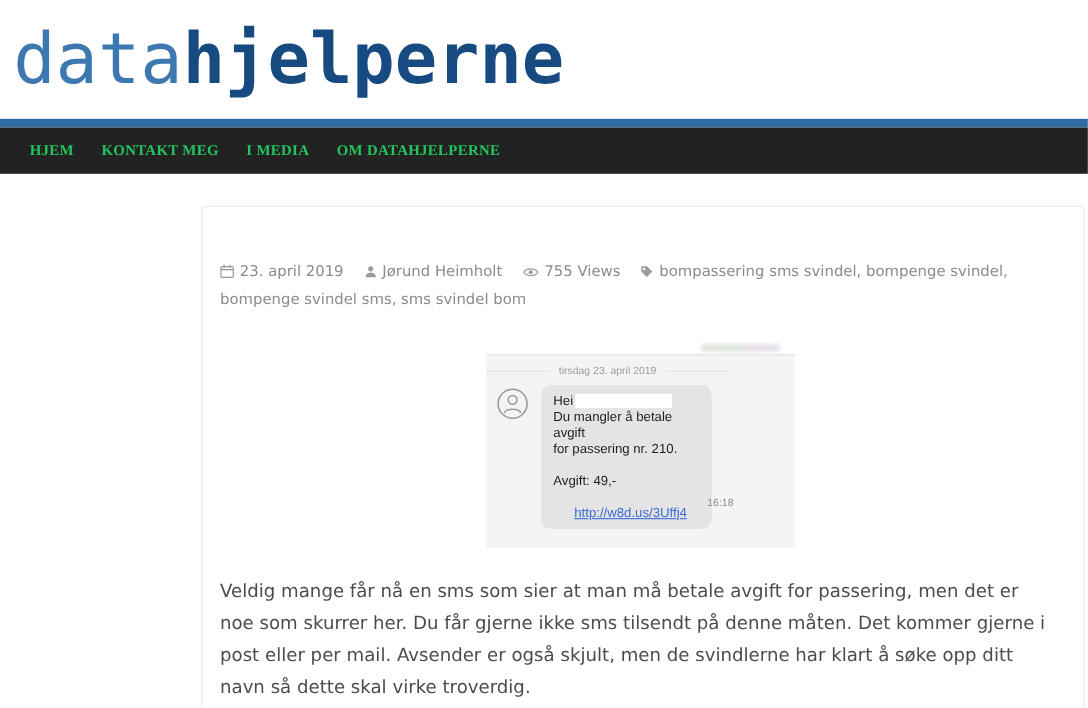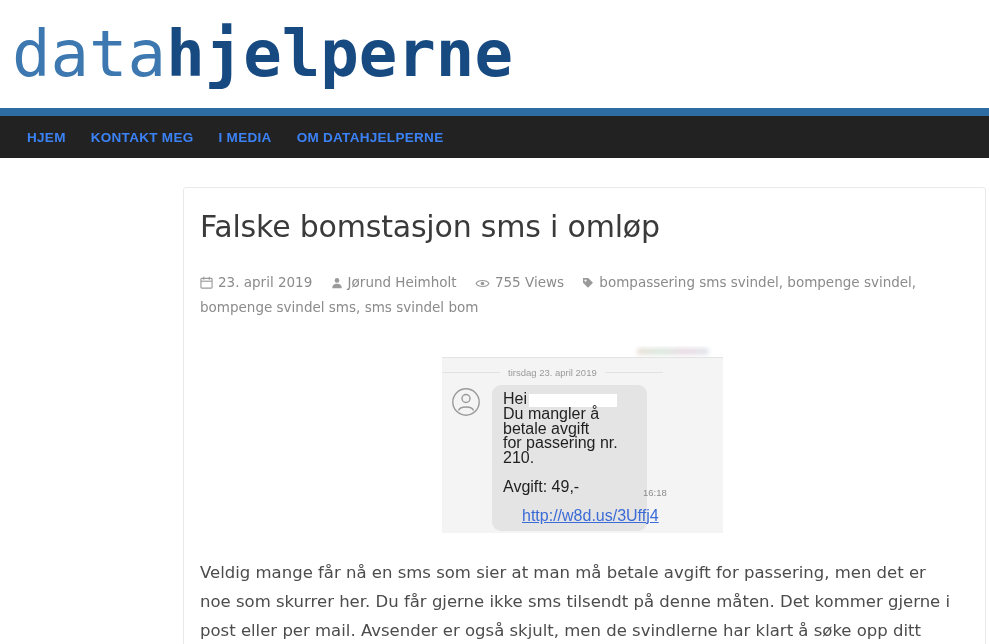--- a/index.html
+++ b/index.html
@@ -11,21 +11,21 @@
   .logo { padding:4px 0 0 12px; font-family:"DejaVu Sans Mono","Liberation Mono",monospace;
           font-size:64px; line-height:100px; cursor:pointer; white-space:nowrap; }
   .logo-light { color:#3d79b0; font-weight:normal; }
   .logo-dark  { color:#174a80; font-weight:bold; }
 
   .accent-bar { height:8px; background:#2e6da4; }
 
   
   .nav { height:42px; background:#222222; display:flex; align-items:center;
          padding-left:27px; column-gap:25px; }
-  .nav a { color:#3b82f6; font-family:Liberation Sans, sans-serif; font-weight:bold;
+  .nav a { color:#22c55e; font-family:Liberation Serif, serif; font-weight:bold;
            font-size:13.5px; letter-spacing:0.3px; text-decoration:none; cursor:pointer; }
 
   
   .main { position:relative; height:486px; }
   .card { position:absolute; left:183px; top:29px; width:803px; height:700px;
           background:#fff; border:1px solid #e9e9e9; border-radius:3px;
           padding:21px 32px 0 16px; }
   .article-title { font-size:30px; font-weight:400; color:#3a3a3a; letter-spacing:-0.2px; }
 
   
@@ -43,21 +43,21 @@
   .sms-blur { position:absolute; right:14px; top:2px; width:72px; height:7px; border-radius:3px;
               background:linear-gradient(90deg,#e6ddd4,#d8e6dc,#e6d8e0,#dde2ea);
               filter:blur(2px); opacity:.9; }
   .sms-date { margin-top:9px; display:flex; align-items:center; justify-content:flex-start;
               gap:8px; font-size:9.5px; color:#9a9a9a;
               font-family:"Liberation Sans",sans-serif; }
   .sms-date .rule { height:1px; background:#e2e2e2; flex:0 0 58px; }
   .sms-row { display:flex; margin-top:7px; padding-left:9px; }
   .sms-avatar { width:30px; height:30px; margin-top:2px; flex:none; }
   .sms-bubble { margin-left:11px; width:155px; background:#e4e4e4; border-radius:9px;
-                padding:7px 10px 8px 11px; font-size:16px; line-height:14.5px; color:#1f1f1f;
+                padding:7px 10px 8px 11px; font-size:12px; line-height:14.5px; color:#1f1f1f;
                 font-family:"Liberation Sans",sans-serif; }
   .redact { display:inline-block; width:88px; height:13px; background:#ffffff;
             vertical-align:-3px; margin-left:2px; }
   .blank-line { height:14.5px; }
   .sms-link { color:#3a6bd6; text-decoration:underline;margin-left:19px; }
   .sms-time { position:absolute; left:201px; top:141px; font-size:9.5px; color:#8b8b8b;
               font-family:"Liberation Sans",sans-serif;text-align:right; }
 
   
   .body-text { margin-top:25px; width:753px; font-size:16.5px; line-height:29px; color:#4c4c4c; }
@@ -74,21 +74,20 @@
 <nav class="nav">
   <a>HJEM</a>
   <a>KONTAKT MEG</a>
   <a>I MEDIA</a>
   <a>OM DATAHJELPERNE</a>
 </nav>
 
 <main class="main">
   <article class="card">
 
-    <h1 class="article-title">Falske bomstasjon sms i omløp</h1>
 
     <div class="meta">
       <span class="meta-group">
         <svg width="13" height="13" viewBox="0 0 14 14">
             <rect x="1" y="2.5" width="12" height="10.5" rx="1" fill="none" stroke="#9a9a9a" stroke-width="1.2"></rect>
             <line x1="4" y1="0.8" x2="4" y2="4" stroke="#9a9a9a" stroke-width="1.2"></line>
             <line x1="10" y1="0.8" x2="10" y2="4" stroke="#9a9a9a" stroke-width="1.2"></line>
             <line x1="1" y1="5.6" x2="13" y2="5.6" stroke="#9a9a9a" stroke-width="1.2"></line>
           </svg><a>23. april 2019</a>
       </span>

